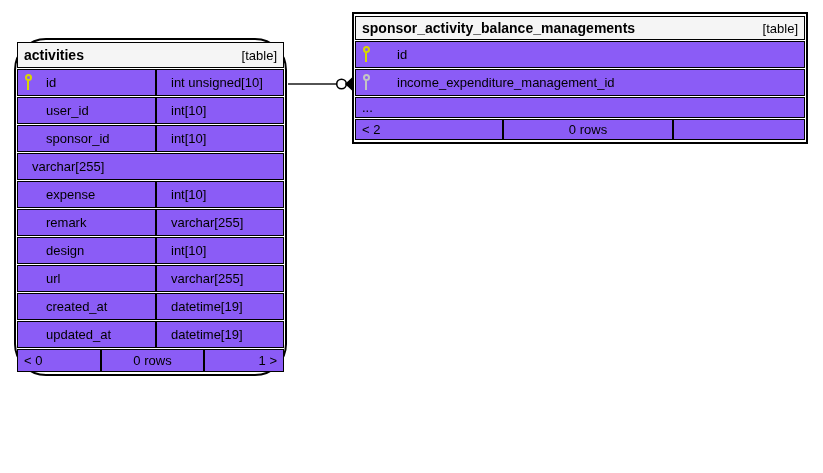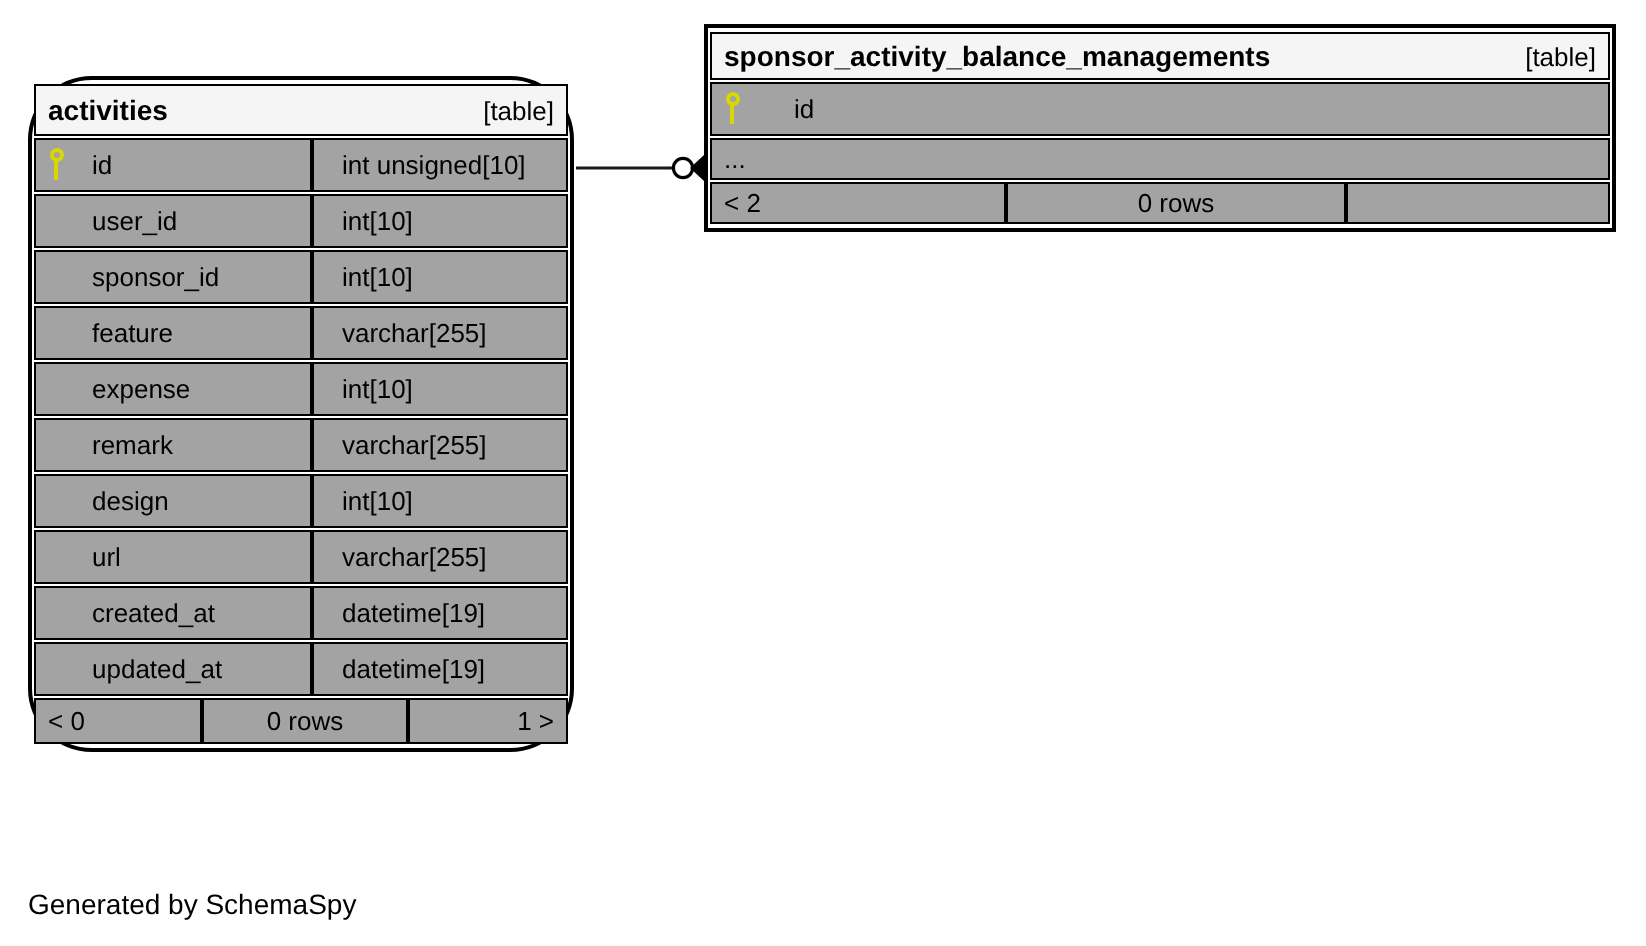--- a/index.html
+++ b/index.html
@@ -28,21 +28,21 @@
   .t1 { left: 14px;  top: 38px;  width: 273px; border-radius: 32px; }
   .t2 { left: 352px; top: 12px;  width: 456px; }
 
   .trow { display: flex; margin: 1px; }
   .cell {
     border: 1px solid #000;
     box-sizing: border-box;
     display: flex;
     align-items: center;
     padding: 0 6px;
-    background: #a3a3a3;
+    background: #8b5cf6;
     font-size: 13px;
     white-space: nowrap;
     overflow: hidden;
   }
   .headrow .cell {
     background: #f5f5f5;
     justify-content: space-between;
     width: 100%;
   }
   .t1 .headrow .cell { height: 26px; }
@@ -142,24 +142,20 @@
           <div class="cell typec">int[10]</div>
         </div>
         <div class="trow datarow">
           <div class="cell namec">
             <span class="keyicon nk"></span>
             <span>sponsor_id</span>
           </div>
           <div class="cell typec">int[10]</div>
         </div>
         <div class="trow datarow">
-          <div class="cell namec">
-            <span class="keyicon nk"></span>
-            <span>feature</span>
-          </div>
           <div class="cell typec">varchar[255]</div>
         </div>
         <div class="trow datarow">
           <div class="cell namec">
             <span class="keyicon nk"></span>
             <span>expense</span>
           </div>
           <div class="cell typec">int[10]</div>
         </div>
         <div class="trow datarow">
@@ -212,33 +208,38 @@
         <span class="ttag">[table]</span>
       </div>
     </div>
     <div>
         <div class="trow datarow">
           <div class="cell namec">
             <span class="keyicon pk"></span>
             <span>id</span>
           </div>
         </div>
+        <div class="trow datarow">
+          <div class="cell namec">
+            <span class="keyicon fk"></span>
+            <span>income_expenditure_management_id</span>
+          </div>
+        </div>
         <div class="trow ellipsisrow">
           <div class="cell namec">
             <span>...</span>
           </div>
         </div>
       </div>
     <div class="trow footrow">
       <div class="cell footl">&lt; 2</div>
       <div class="cell footc">0 rows</div>
       <div class="cell footr"></div>
     </div>
   </div>
 
   <svg id="connector-layer" viewBox="0 0 823 473" xmlns="http://www.w3.org/2000/svg">
     <line x1="288" y1="84" x2="336.5" y2="84" stroke="#1a1a1a" stroke-width="1.6"></line>
     <circle cx="341.5" cy="84" r="4.8" fill="#ffffff" stroke="#000000" stroke-width="1.6"></circle>
     <polygon points="352,77.5 352,90.5 345,84" fill="#000000"></polygon>
   </svg>
 
-  <div class="generated">Generated by SchemaSpy</div>
 </div>
 
 </body></html>

